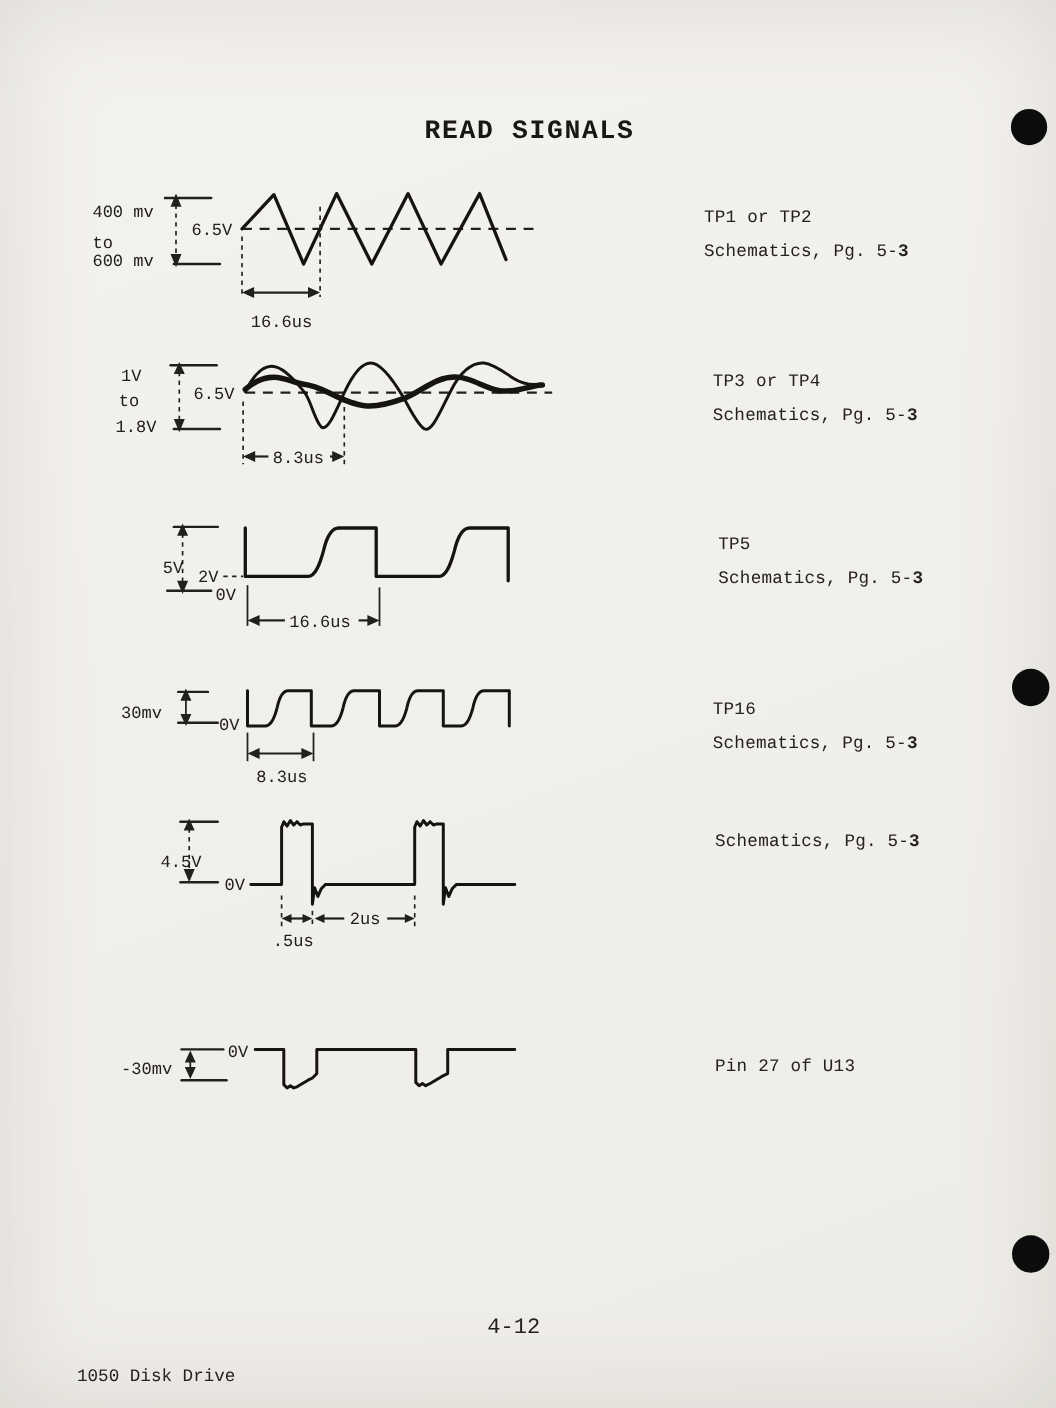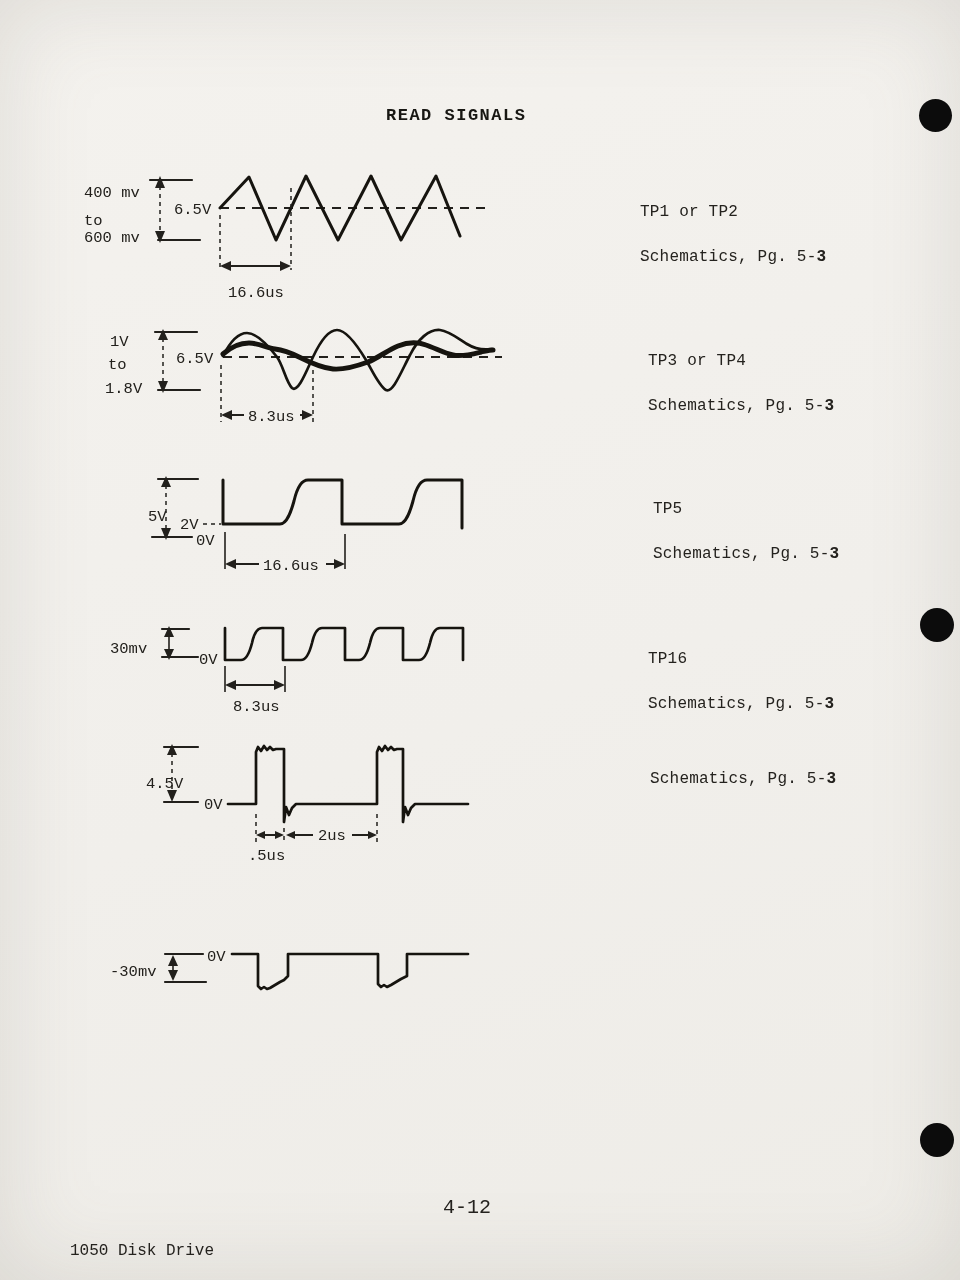--- a/index.html
+++ b/index.html
@@ -8,26 +8,26 @@
     width:960px;height:1280px;
     margin:0 auto;
     background:linear-gradient(160deg,#f4f2ee 0%,#f1efeb 55%,#eeece7 100%);
     box-shadow:inset 0 0 90px rgba(120,115,105,0.18);
     overflow:hidden;
     font-family:"Liberation Mono","DejaVu Sans Mono",monospace;
     color:#1f1e1b;
   }
   .title{
     position:absolute;
-    font-size:17px;font-weight:bold;letter-spacing:1.5px;
+    font-size:24px;font-weight:bold;letter-spacing:1.5px;
     color:#181713;
     font-family:Liberation Mono, monospace;
   }
   .caption{position:absolute;font-size:16px;line-height:31px;letter-spacing:0.2px;color:#24221e;}
-  .caption span{display:block;white-space:pre;margin-top:14px;}
+  .caption span{display:block;white-space:pre;}
   .caption b{font-weight:bold;}
   .footer{position:absolute;font-size:16px;line-height:22px;color:#24221e;white-space:pre;}
   .pageno{position:absolute;font-size:20px;color:#24221e;}
   .hole{position:absolute;background:#0c0c0c;border-radius:50%;}
   svg.wave-svg{position:absolute;overflow:visible;}
   svg text{font-family:"Liberation Mono","DejaVu Sans Mono",monospace;font-size:15.5px;fill:#22201c;}
   .tick{stroke:#22201c;stroke-width:2.2;fill:none;stroke-linecap:round;}
   .shaft{stroke:#22201c;stroke-width:1.5;fill:none;stroke-dasharray:4 4;}
   .ah{fill:#22201c;stroke:none;}
   .lvl{stroke:#22201c;stroke-width:2;fill:none;stroke-dasharray:9 7;}
@@ -196,20 +196,21 @@
       <polygon class="ah" points="103,17 98,28 108,28"></polygon>
       <path class="guide" d="M103,26 V35"></path>
       <polygon class="ah" points="103,43 98,32 108,32"></polygon>
       <path class="tick" d="M95,44 H136"></path>
     </g>
     <text x="137" y="23">0V</text>
     <text x="40" y="38">-30mv</text>
     <path class="wv2" d="M162,16 H188 V48 L191,51 L194,49 L197,51 L200,50 L205,47 L210,44 L214,42 L217,39 L218,38 V16 H308 V46 L311,49 L314,47 L317,49 L321,47 L326,44 L331,41 L335,39 L337,38 V16 H398"></path>
   </svg>
   <div class="caption" style="left:650px;top:955px;">
+    <span>Pin 27 of U13</span>
   </div>
 
   <div class="footer" style="left:70px;top:1196px;">
     <span style="display:block">1050 Disk Drive</span>
     
   </div>
   <div class="pageno" style="left:443px;top:1196px;">4-12</div>
 
 </div>
 

